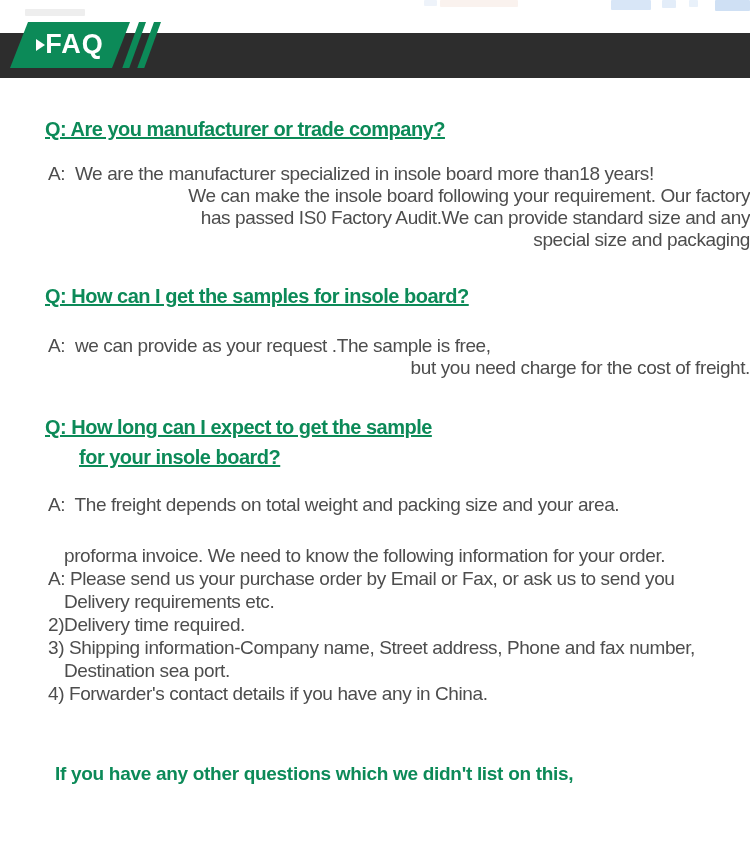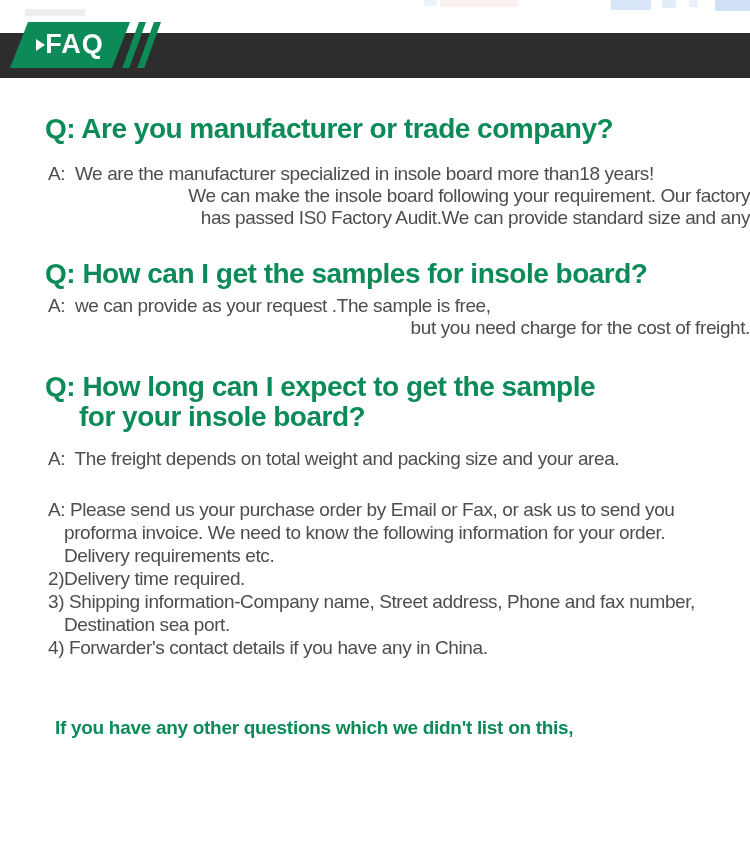--- a/index.html
+++ b/index.html
@@ -52,35 +52,36 @@
     background:var(--brand-green,#0C8A58);
     transform:skewX(-20deg);transform-origin:top left;
   }
   .stripe.s1{left:139px;}
   .stripe.s2{left:154px;}
 
   
   .content{position:absolute;left:0;top:78px;width:750px;padding-left:45px;}
   .q{
     color:var(--brand-green,#0C8A58);
-    font-size:28px;font-weight:bold;line-height:30px;letter-spacing:-0.5px;
+    font-size:20px;font-weight:bold;line-height:30px;letter-spacing:-0.5px;
     white-space:pre;
+    text-decoration:underline;
   }
   .q .q-cont{display:block;padding-left:34px;}
   .ans{color:var(--body-text,#4D4D4D);font-size:19px;line-height:22px;letter-spacing:-0.4px;margin-left:3px;}
   .ans .ln{white-space:pre;}
   .ans .ind{padding-left:22px;text-align:right;}
   .ans .ind-sm{padding-left:16px;}
   .sec1{margin-top:36px;}
   .sec1 .ans{margin-top:19px;}
   .sec2{margin-top:30px;}
-  .sec2 .ans{margin-top:6px;}
+  .sec2 .ans{margin-top:24px;}
   .sec2 .ans .ind{padding-left:26px;}
   .sec3{margin-top:33px;}
-  .sec3 .ans{margin-top:16px;}
+  .sec3 .ans{margin-top:22px;}
   .sec4{margin-top:28px;}
   .sec4 .ans{margin-top:10px;line-height:23px;}
   .footer-note{
     margin-top:11px;margin-left:10px;
     color:var(--brand-green,#0C8A58);
     font-size:19px;font-weight:bold;line-height:23px;letter-spacing:-0.3px;
     white-space:pre;
   }
 </style>
 </head>
@@ -107,42 +108,43 @@
   </div>
 
   <div class="content">
 
     <section class="sec1">
       <h2 class="q"><span>Q: Are you manufacturer or trade company?</span></h2>
       <div class="ans">
         <div class="ln">A:  We are the manufacturer specialized in insole board more than18 years!</div>
         <div class="ln ind">We can make the insole board following your requirement. Our factory</div>
         <div class="ln ind">has passed IS0 Factory Audit.We can provide standard size and any</div>
+        <div class="ln ind">special size and packaging</div>
       </div>
     </section>
 
     <section class="sec2">
       <h2 class="q"><span>Q: How can I get the samples for insole board?</span></h2>
       <div class="ans">
         <div class="ln">A:  we can provide as your request .The sample is free,</div>
         <div class="ln ind">but you need charge for the cost of freight.</div>
       </div>
     </section>
 
     <section class="sec3">
       <h2 class="q"><span>Q: How long can I expect to get the sample</span><span class="q-cont">for your insole board?</span></h2>
       <div class="ans">
         <div class="ln">A:  The freight depends on total weight and packing size and your area.</div>
       </div>
     </section>
 
     <section class="sec4">
       <div class="ans">
+        <div class="ln ind-sm">proforma invoice. We need to know the following information for your order.</div>
         <div class="ln">A: Please send us your purchase order by Email or Fax, or ask us to send you</div>
-        <div class="ln ind-sm">proforma invoice. We need to know the following information for your order.</div>
         <div class="ln ind-sm">Delivery requirements etc.</div>
         <div class="ln">2)Delivery time required.</div>
         <div class="ln">3) Shipping information-Company name, Street address, Phone and fax number,</div>
         <div class="ln ind-sm">Destination sea port.</div>
         <div class="ln">4) Forwarder's contact details if you have any in China.</div>
       </div>
     </section>
 
     <div class="footer-note">
       <div>If you have any other questions which we didn't list on this,</div>

